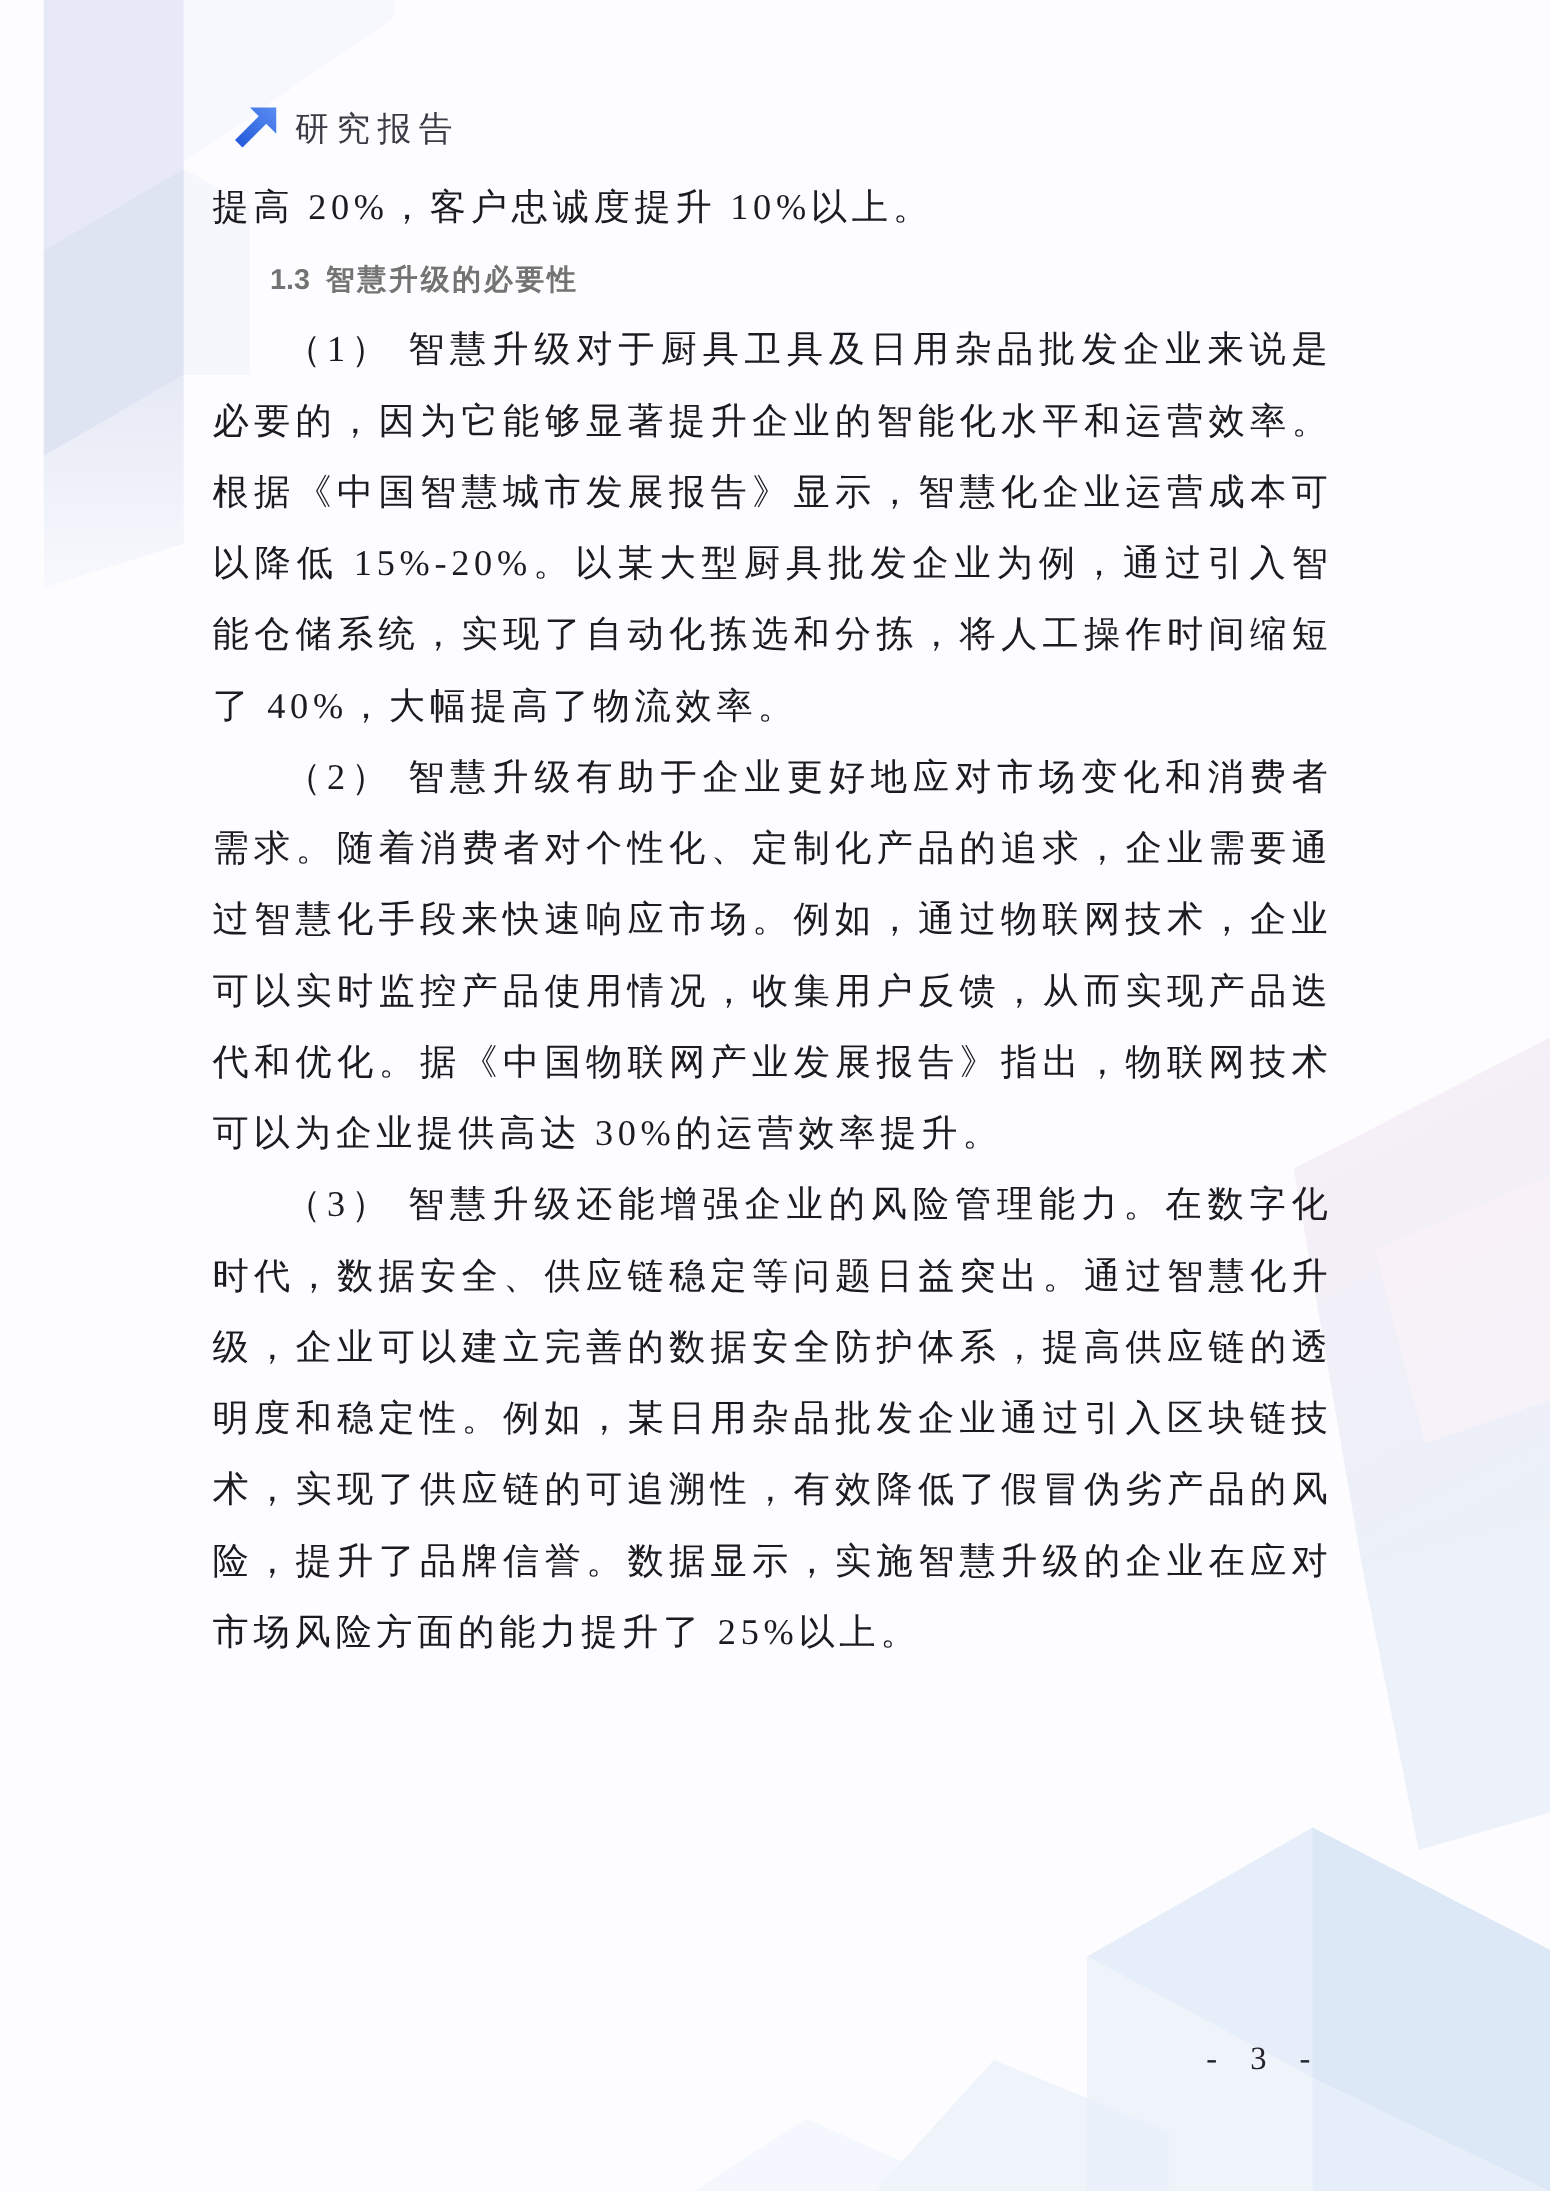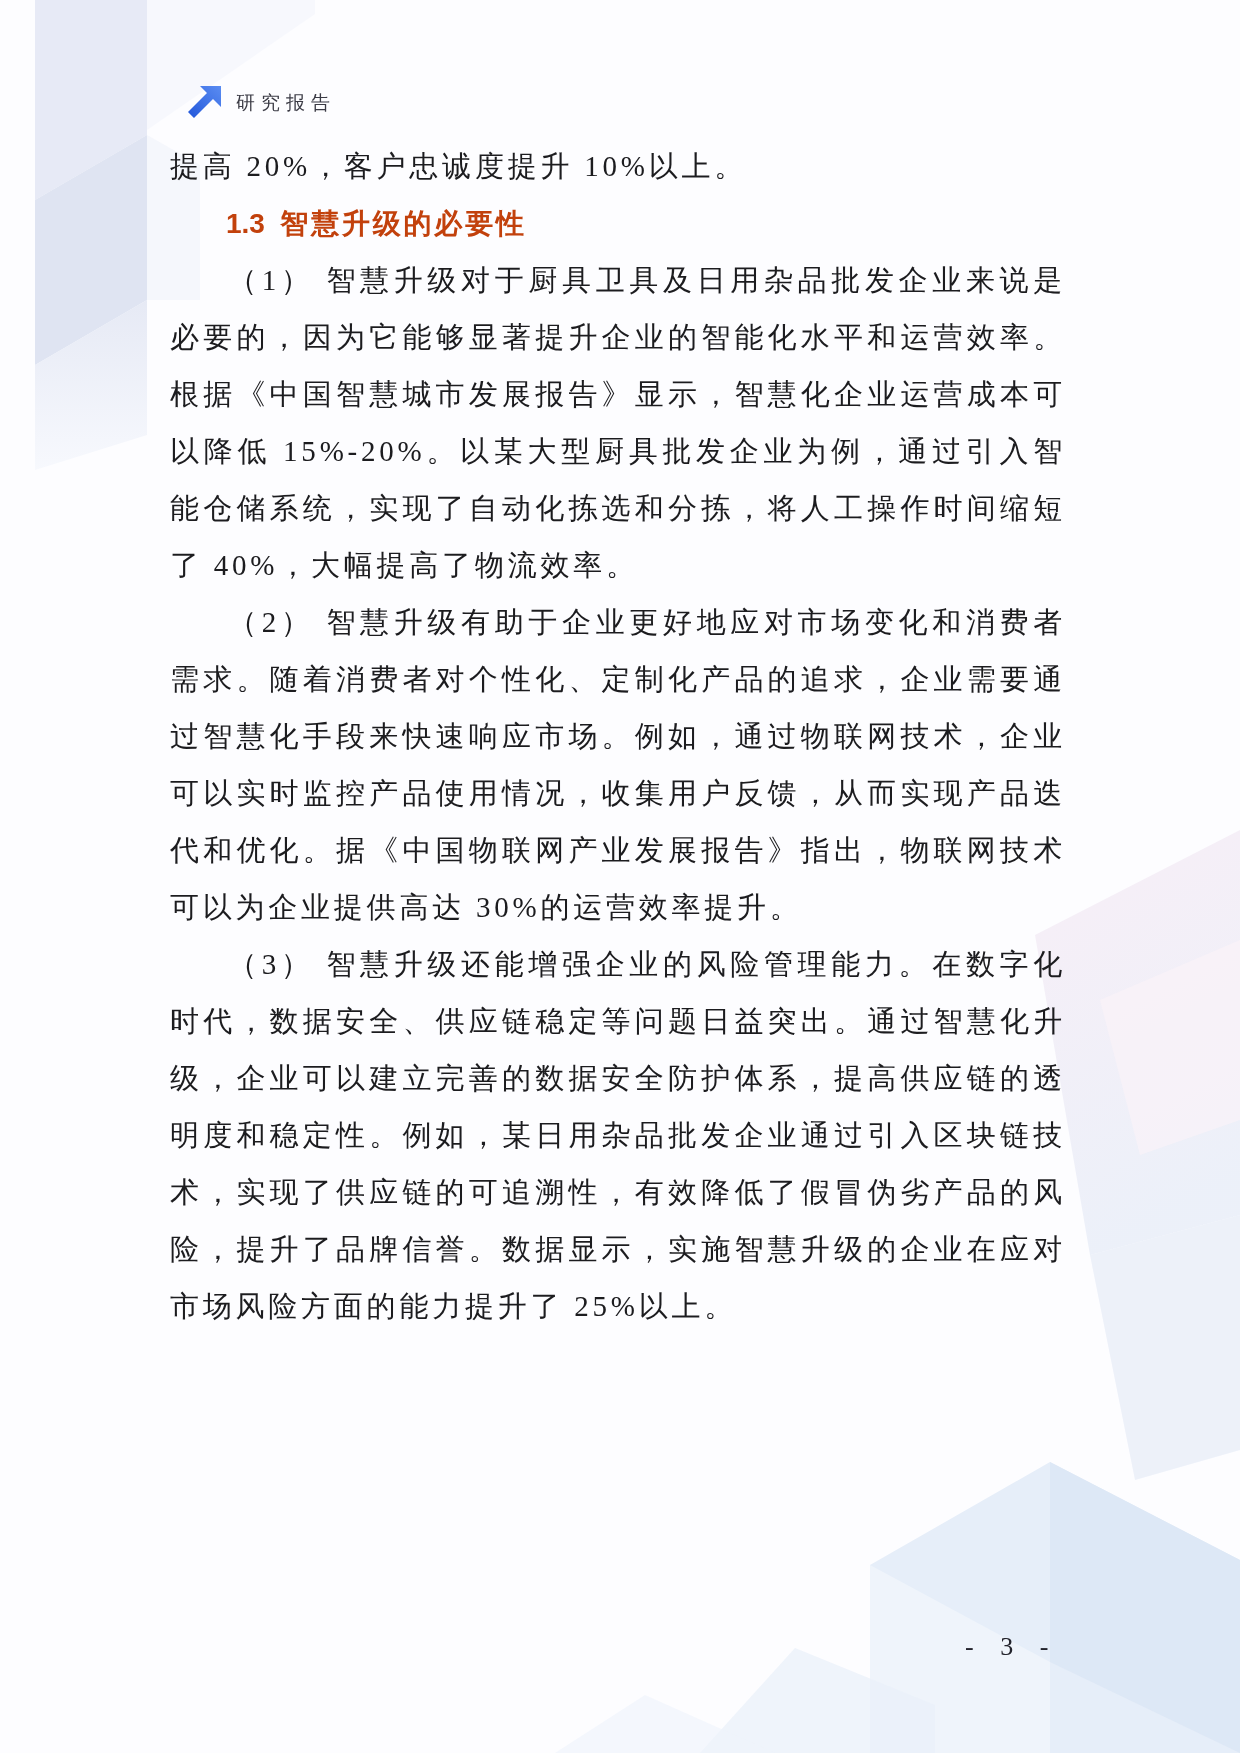--- a/index.html
+++ b/index.html
@@ -8,34 +8,34 @@
     background:#fdfdff;
     font-family:"Liberation Serif","DejaVu Serif",serif;
   }
   .bg-svg{position:absolute;left:0;top:0;z-index:0;pointer-events:none;}
   .header{
     position:absolute;left:186px;top:84px;z-index:2;
     display:flex;align-items:center;gap:13px;
   }
   .logo-mark{width:37px;height:37px;display:block;}
   .logo-text{
-    font-size:19px;letter-spacing:6px;color:#3b3b45;
+    font-size:27px;letter-spacing:6px;color:#3b3b45;
     font-family:"Liberation Serif","DejaVu Serif",serif;
   }
   .content{
     position:absolute;left:170px;top:138px;width:896px;z-index:1;
     font-size:29px;line-height:57px;color:#1c1c1f;
     text-align:justify;text-justify:inter-ideograph;
     letter-spacing:0.13em;
   }
   .content p{margin:0;}
   .cont-line{text-indent:0;}
   .section-heading{
-    margin:0;font-size:28px;line-height:57px;font-weight:700;
-    text-indent:2em;color:#c2410c;
+    margin:0;font-size:23px;line-height:57px;font-weight:700;
+    text-indent:2em;color:#737373;
     font-family:"Liberation Sans","DejaVu Sans",sans-serif;
     letter-spacing:0.10em;
   }
   .section-heading .hnum{margin-right:0.55em;letter-spacing:0;}
   .body-para{text-indent:2em;}
   .page-number{
     position:absolute;top:1632px;left:965px;z-index:1;
     font-size:26px;letter-spacing:10px;color:#23232c;
     font-family:"Liberation Serif","DejaVu Serif",serif;
   }

